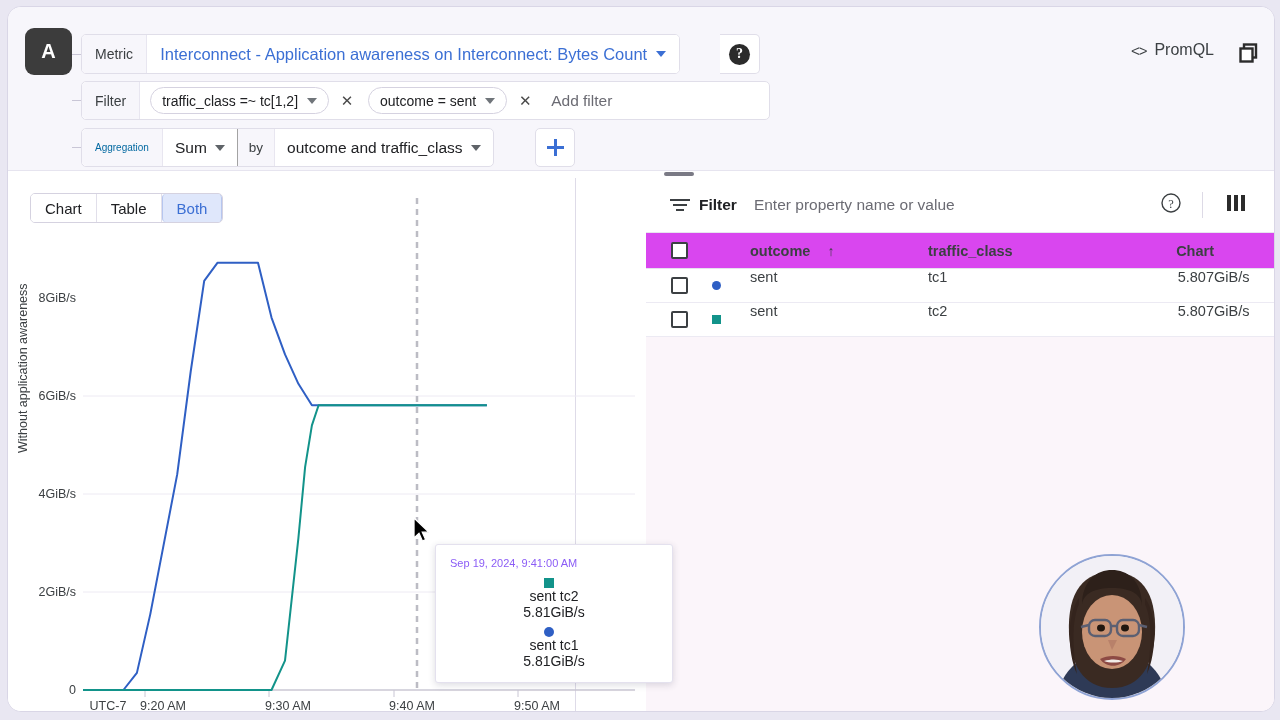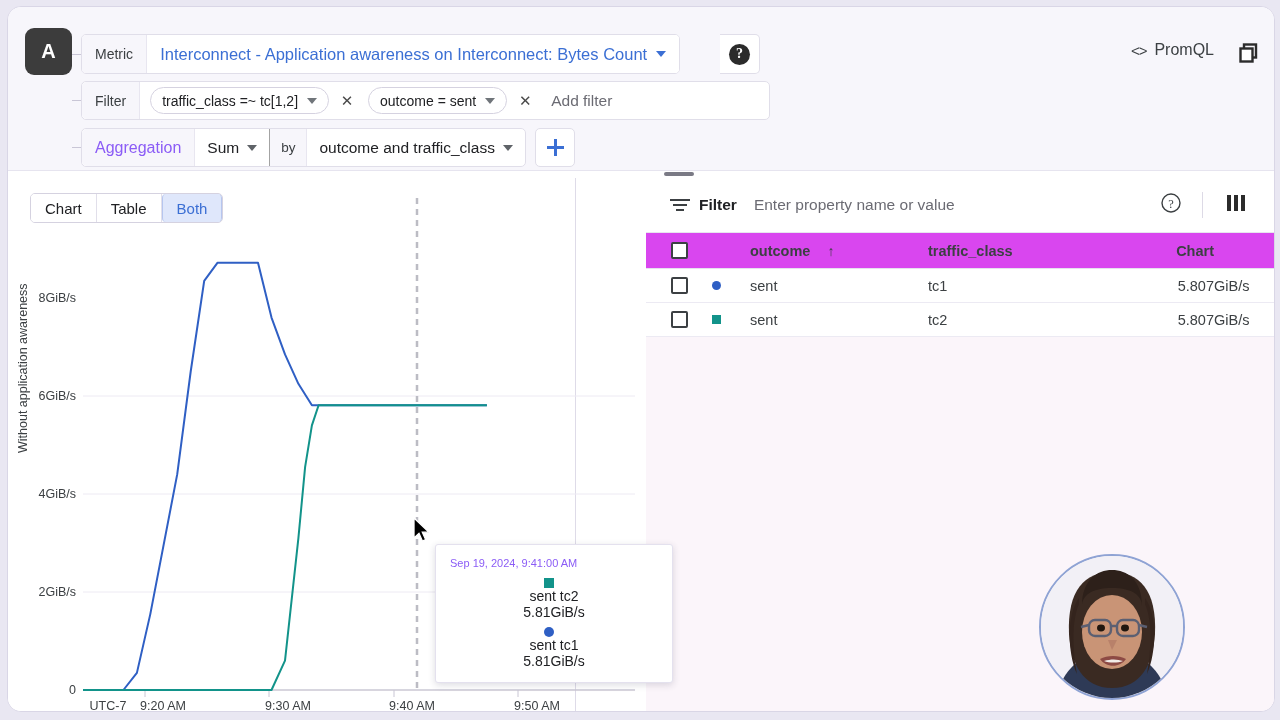--- a/index.html
+++ b/index.html
@@ -175,21 +175,21 @@
     left: 73px; top: 121px;
     height: 39px;
     display: flex; align-items: stretch;
     background: #ffffff;
     border: 1px solid #e0dee9;
     border-radius: 5px;
   }
   #agg-row .lbl {
     display: flex; align-items: center;
     padding: 0 13px;
-    font-size: 16px; color: #8b5cf6;
+    font-size: 10px; color: #0369a1;
     background: #f7f6fb;
     border-right: 1px solid #e8e6f0;
     border-radius: 5px 0 0 5px;
   }
   #agg-row .sel {
     display: flex; align-items: center; gap: 8px;
     padding: 0 12px;
     font-size: 15.5px; color: #202124;
     cursor: pointer;
     border-right: 1px solid #a3a3a3;
@@ -339,21 +339,21 @@
 
   #dp-table { position: absolute; left: 0; top: 55px; width: 100%; }
   .dp-head {
     display: flex; align-items: center;
     height: 36px;
     background: #d946ef;
     border-bottom: 1px solid #e5e2ee;
     font-size: 14.5px; color: #3c4043; font-weight: bold;
   }
   .dp-row {
-    display: flex; align-items: center;
+    display: flex; 
     height: 34px;
     background: #ffffff;
     border-bottom: 1px solid #eceaf3;
     font-size: 14.5px; color: #3c4043;
   }
   .c-check { width: 66px; display: flex; justify-content: center; align-items: center; }
   .chkbox {
     width: 17px; height: 17px;
     border: 2px solid #3c4043; border-radius: 2px;
     background: #fff; cursor: pointer;

